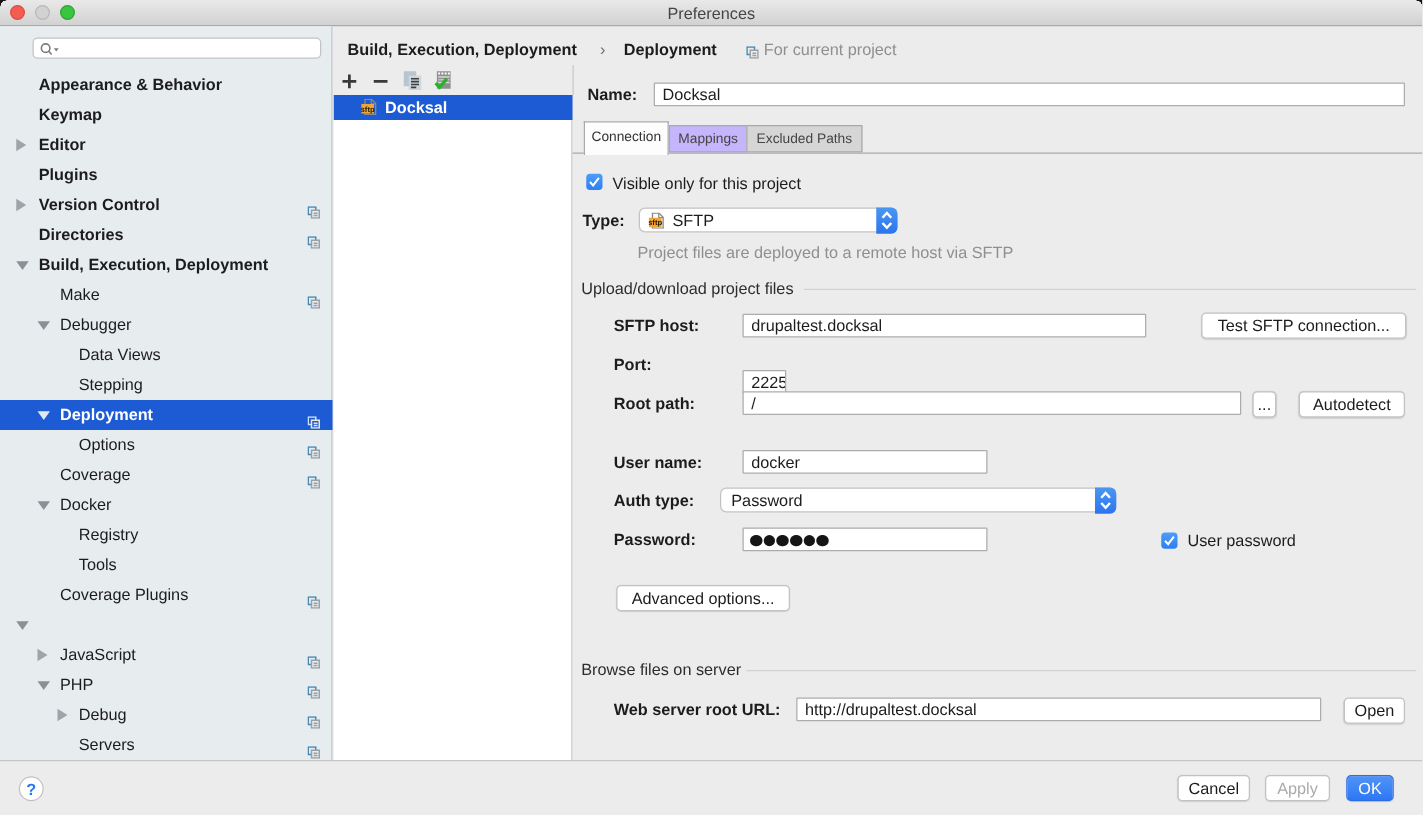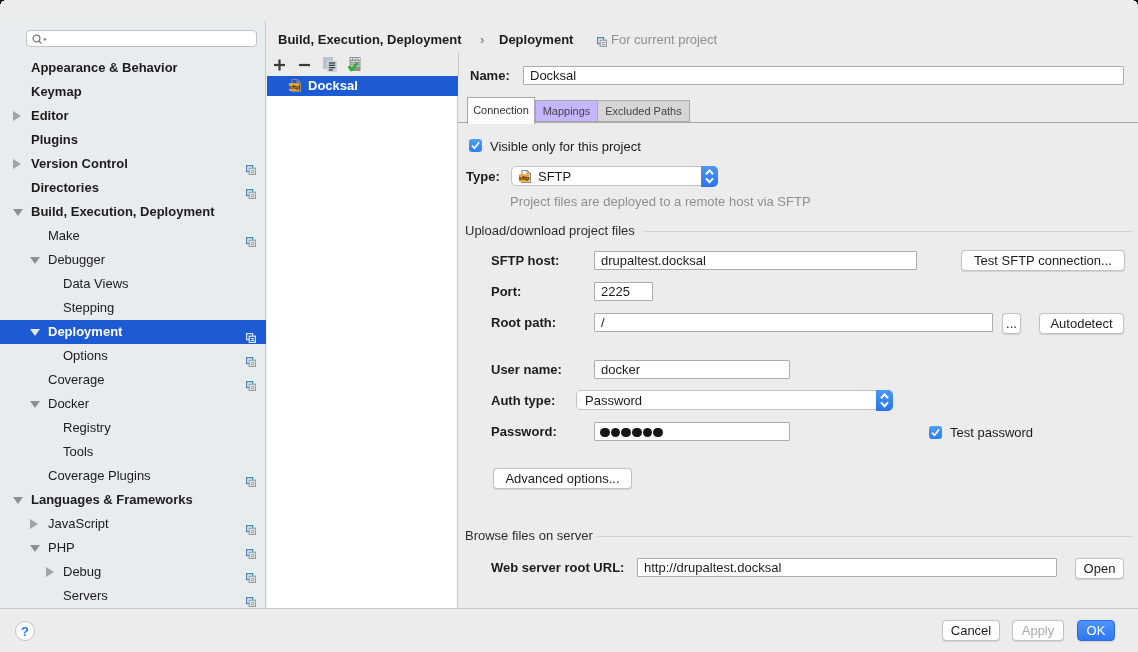--- a/index.html
+++ b/index.html
@@ -45,20 +45,26 @@
 .combo{position:absolute;background:#fff;border:1px solid #c3c3c3;border-radius:5px;height:20px}
 .stepper{position:absolute;right:-1px;top:-1px;width:17px;height:21px;background:linear-gradient(#4a97f2,#2b74ee);border-radius:0 5px 5px 0}
 
 #botbar{position:absolute;left:0;top:608px;width:1138px;height:44px;background:#ececec;border-top:1px solid #c6c6c6}
 .dots6{display:inline-block;width:9.5px;height:9.5px;border-radius:50%;background:#151515;vertical-align:middle}
 </style></head>
 <body>
 <div id="win">
   <div class="abs" style="left:0;top:0;width:5px;height:5px;background:radial-gradient(circle at 100% 100%, rgba(0,0,0,0) 4.5px, #151515 4.7px);z-index:9"></div>
     <div class="abs" style="left:1133px;top:0;width:5px;height:5px;background:radial-gradient(circle at 0% 100%, rgba(0,0,0,0) 4.5px, #151515 4.7px);z-index:9"></div>
+    <div id="titlebar">
+    <span class="dot" style="left:8px;background:#f45b51;border:0.5px solid #dd4b42"></span>
+    <span class="dot" style="left:28px;background:#d2d2d2;border:0.5px solid #b8b8b8"></span>
+    <span class="dot" style="left:48px;background:#38c540;border:0.5px solid #28a52f"></span>
+    <div id="title">Preferences</div>
+  </div>
 
   <div id="sidebar">
     <div id="search">
       <svg width="16" height="11" style="position:absolute;left:5px;top:3px" viewBox="0 0 16 11">
         <circle cx="4.5" cy="4.5" r="3.4" fill="none" stroke="#7d7d7d" stroke-width="1.3"></circle>
         <line x1="7" y1="7" x2="9.3" y2="9.6" stroke="#7d7d7d" stroke-width="1.3"></line>
         <path d="M11 4.5 l4 0 l-2 2.6 z" fill="#7d7d7d"></path>
       </svg>
     </div>
     <div id="tree">
@@ -159,21 +165,20 @@
           <span class="lbl" style="left:48px">Coverage Plugins</span>
           <span class="shico"><svg width="10" height="10" viewBox="0 0 10 10">
 <rect x="0.6" y="0.6" width="6" height="6" fill="none" stroke="#4089b8" stroke-width="1.2"></rect>
 <rect x="3.2" y="3.2" width="6.2" height="6.2" fill="#e7ecef" stroke="#99a1a7" stroke-width="1.2"></rect>
 <line x1="4.9" y1="5.6" x2="8" y2="5.6" stroke="#99a1a7" stroke-width="1.1"></line>
 <line x1="4.9" y1="7.4" x2="8" y2="7.4" stroke="#99a1a7" stroke-width="1.1"></line>
 </svg></span>
         </div>
 <div class="trow" style="top:466.5px">
           <span class="arr ad" style="left:13px"></span>
-          <span class="lbl b" style="left:31px">Languages &amp; Frameworks</span>
         </div>
 <div class="trow" style="top:490.5px">
           <span class="arr ar" style="left:30px"></span>
           <span class="lbl" style="left:48px">JavaScript</span>
           <span class="shico"><svg width="10" height="10" viewBox="0 0 10 10">
 <rect x="0.6" y="0.6" width="6" height="6" fill="none" stroke="#4089b8" stroke-width="1.2"></rect>
 <rect x="3.2" y="3.2" width="6.2" height="6.2" fill="#e7ecef" stroke="#99a1a7" stroke-width="1.2"></rect>
 <line x1="4.9" y1="5.6" x2="8" y2="5.6" stroke="#99a1a7" stroke-width="1.1"></line>
 <line x1="4.9" y1="7.4" x2="8" y2="7.4" stroke="#99a1a7" stroke-width="1.1"></line>
 </svg></span>
@@ -290,21 +295,21 @@
             <path d="M5 12.4 l3.5 3.8 l3.5 -3.8" fill="none" stroke="#fff" stroke-width="2"></path>
           </svg></div>
       </div>
 <div class="cblbl gray" style="left:510px;top:194px">Project files are deployed to a remote host via SFTP</div>
 <div class="sect" style="left:465px;top:223px">Upload/download project files</div>
 <div class="sline" style="left:643px;top:231px;width:490px"></div>
 <div class="flabel" style="left:491px;top:251px;font-weight:bold">SFTP host:</div>
 <div class="field" style="left:594px;top:251px;width:323px;height:19px">drupaltest.docksal</div>
 <div class="btn" style="left:961px;top:250px;width:164px">Test SFTP connection...</div>
 <div class="flabel" style="left:491px;top:282px;font-weight:bold">Port:</div>
-<div class="field" style="left:594px;top:282px;width:59px;height:19px">2225</div>
+<div class="field" style="left:594px;top:296px;width:35px;height:19px">2225</div>
 <div class="flabel" style="left:491px;top:313px;font-weight:bold">Root path:</div>
 <div class="field" style="left:594px;top:313px;width:399px;height:19px">/</div>
 <div class="btn" style="left:1002px;top:313px;width:19px">...</div>
 <div class="btn" style="left:1039px;top:313px;width:85px">Autodetect</div>
 <div class="flabel" style="left:491px;top:360px;font-weight:bold">User name:</div>
 <div class="field" style="left:594px;top:360px;width:196px;height:19px">docker</div>
 <div class="flabel" style="left:491px;top:391px;font-weight:bold">Auth type:</div>
 <div class="combo" style="left:576px;top:390px;width:317px">
         <span style="position:absolute;left:8px;top:2px;line-height:16px">Password</span>
 <div class="stepper"><svg width="17" height="21" viewBox="0 0 17 21">
@@ -321,21 +326,21 @@
           <i class="dots6"></i>
           <i class="dots6"></i>
           <i class="dots6"></i>
         </span>
       </div>
 <div class="cb" style="left:929px;top:426px">
         <svg width="13" height="13" viewBox="0 0 13 13">
           <path d="M3 6.6 l2.5 2.7 l4.6 -6" fill="none" stroke="#fff" stroke-width="1.6"></path>
         </svg>
       </div>
-<div class="cblbl" style="left:950px;top:425px">Test password</div>
+<div class="cblbl" style="left:950px;top:425px">User password</div>
 <div class="btn" style="left:493px;top:468px;width:139px">Advanced options...</div>
 <div class="sect" style="left:465px;top:528px">Browse files on server</div>
 <div class="sline" style="left:597px;top:536px;width:536px"></div>
 <div class="flabel" style="left:491px;top:558px;font-weight:bold">Web server root URL:</div>
 <div class="field" style="left:637px;top:558px;width:420px;height:19px">http://drupaltest.docksal</div>
 <div class="btn" style="left:1075px;top:558px;width:49px">Open</div>
 </div>
 
   <div id="botbar">
     <div class="abs" style="left:15px;top:12px;width:20px;height:20px;border-radius:50%;background:#fff;border:1px solid #c2c2c2;text-align:center;line-height:20px;color:#2479f2;font-weight:bold;font-size:13px">?</div>

